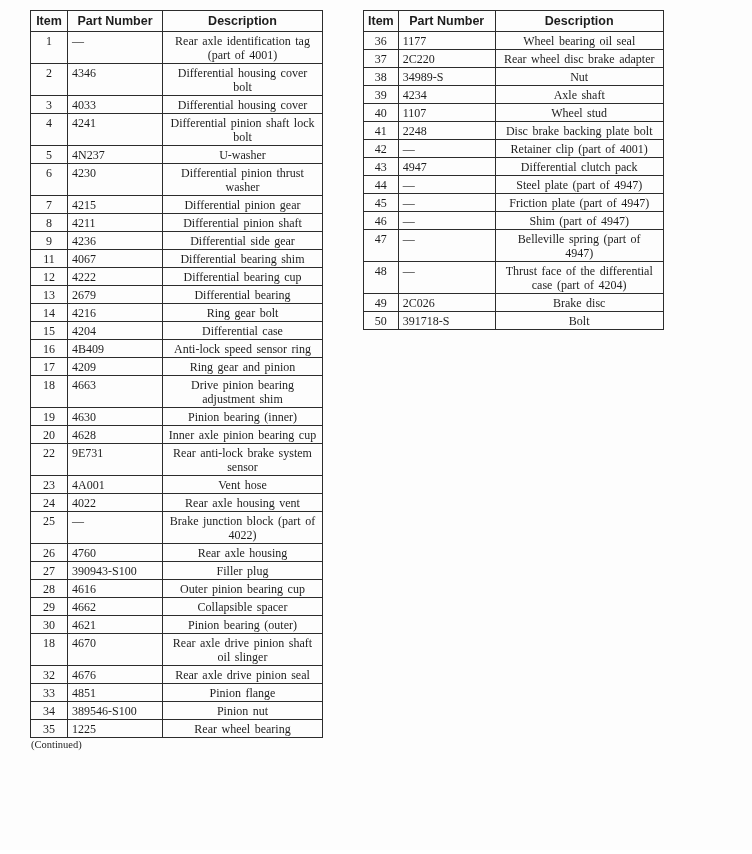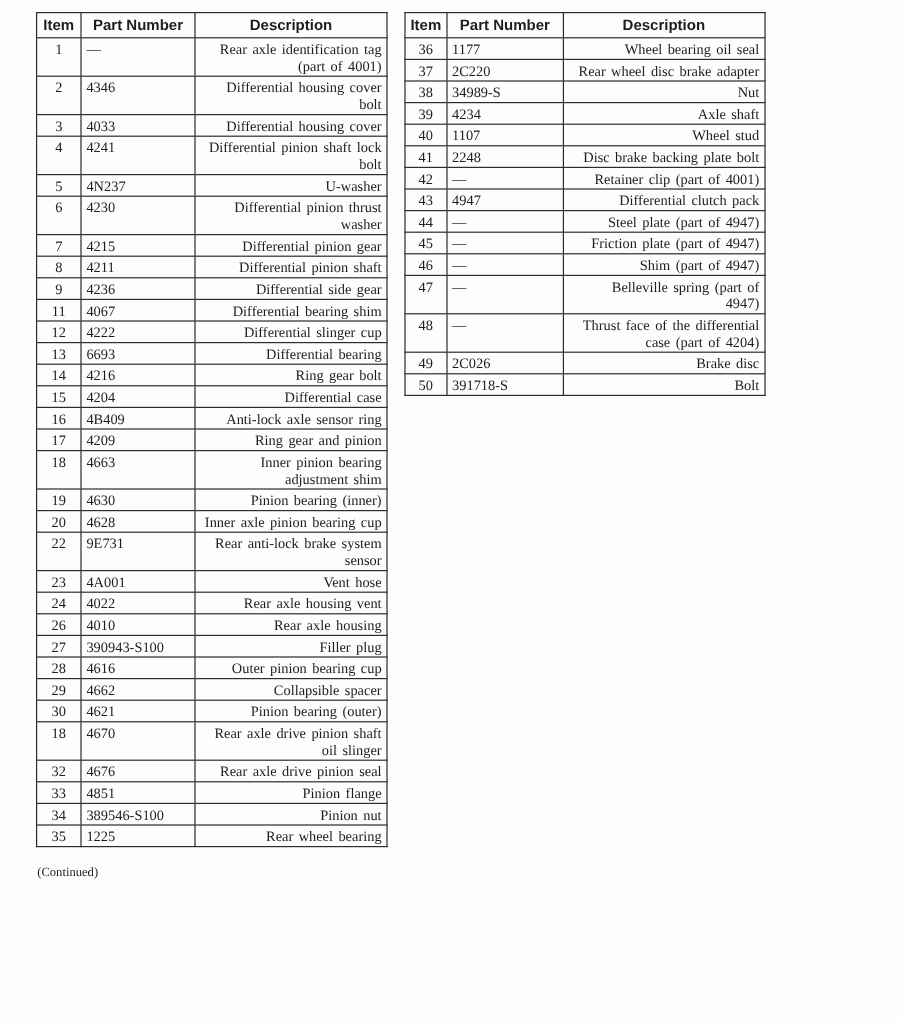--- a/index.html
+++ b/index.html
@@ -7,21 +7,21 @@
     position: relative;
     width: 752px;
     height: 850px;
     box-sizing: border-box;
     background: #fdfdfd;
     color: #1d1d1d;
     font-family: "Liberation Serif", serif;
     padding: 10px 0 0 30px;
     display: flex;
     align-items: flex-start;
-    gap: 14px;
+    gap: 40px;
   }
   .col { flex: 0 0 auto; }
   table.parts-table {
     border-collapse: collapse;
     table-layout: fixed;
   }
   table.parts-table th,
   table.parts-table td {
     border: 1.5px solid #2c2c2c;
   }
@@ -39,37 +39,37 @@
   table.parts-table td {
     font-size: 12px;
     line-height: 14px;
     padding: 1.5px 4px;
     vertical-align: top;
     word-spacing: 1.5px;
   }
   td.item { text-align: center; }
   td.part { text-align: left; padding-left: 7px; }
   td.desc {
-    text-align: right;
+    text-align: center;
     padding-left: 5px;
     padding-right: 3px;
     white-space: pre-line;
   }
   
   .t-left  col.c-item { width: 37px; }
   .t-left  col.c-part { width: 95px; }
   .t-left  col.c-desc { width: 160px; }
   .t-right col.c-item { width: 33px; }
   .t-right col.c-part { width: 97px; }
   .t-right col.c-desc { width: 168px; }
   .continued {
     font-family: "Liberation Serif", serif;
     font-size: 10.5px;
     line-height: 12px;
-    margin-top: 16px;
+    margin-top: 1px;
     padding-left: 1px;
     color: #1d1d1d;
   }
 </style>
 </head>
 <body>
 
 <div class="page">
 
   <div class="col">
@@ -137,51 +137,51 @@
             <td class="desc">Differential side gear</td>
           </tr>
           <tr>
             <td class="item">11</td>
             <td class="part">4067</td>
             <td class="desc">Differential bearing shim</td>
           </tr>
           <tr>
             <td class="item">12</td>
             <td class="part">4222</td>
-            <td class="desc">Differential slinger cup</td>
+            <td class="desc">Differential bearing cup</td>
           </tr>
           <tr>
             <td class="item">13</td>
-            <td class="part">6693</td>
+            <td class="part">2679</td>
             <td class="desc">Differential bearing</td>
           </tr>
           <tr>
             <td class="item">14</td>
             <td class="part">4216</td>
             <td class="desc">Ring gear bolt</td>
           </tr>
           <tr>
             <td class="item">15</td>
             <td class="part">4204</td>
             <td class="desc">Differential case</td>
           </tr>
           <tr>
             <td class="item">16</td>
             <td class="part">4B409</td>
-            <td class="desc">Anti-lock axle sensor ring</td>
+            <td class="desc">Anti-lock speed sensor ring</td>
           </tr>
           <tr>
             <td class="item">17</td>
             <td class="part">4209</td>
             <td class="desc">Ring gear and pinion</td>
           </tr>
           <tr>
             <td class="item">18</td>
             <td class="part">4663</td>
-            <td class="desc">Inner pinion bearing
+            <td class="desc">Drive pinion bearing
 adjustment shim</td>
           </tr>
           <tr>
             <td class="item">19</td>
             <td class="part">4630</td>
             <td class="desc">Pinion bearing (inner)</td>
           </tr>
           <tr>
             <td class="item">20</td>
             <td class="part">4628</td>
@@ -197,22 +197,28 @@
             <td class="item">23</td>
             <td class="part">4A001</td>
             <td class="desc">Vent hose</td>
           </tr>
           <tr>
             <td class="item">24</td>
             <td class="part">4022</td>
             <td class="desc">Rear axle housing vent</td>
           </tr>
           <tr>
+            <td class="item">25</td>
+            <td class="part">—</td>
+            <td class="desc">Brake junction block (part of
+4022)</td>
+          </tr>
+          <tr>
             <td class="item">26</td>
-            <td class="part">4010</td>
+            <td class="part">4760</td>
             <td class="desc">Rear axle housing</td>
           </tr>
           <tr>
             <td class="item">27</td>
             <td class="part">390943-S100</td>
             <td class="desc">Filler plug</td>
           </tr>
           <tr>
             <td class="item">28</td>
             <td class="part">4616</td>

